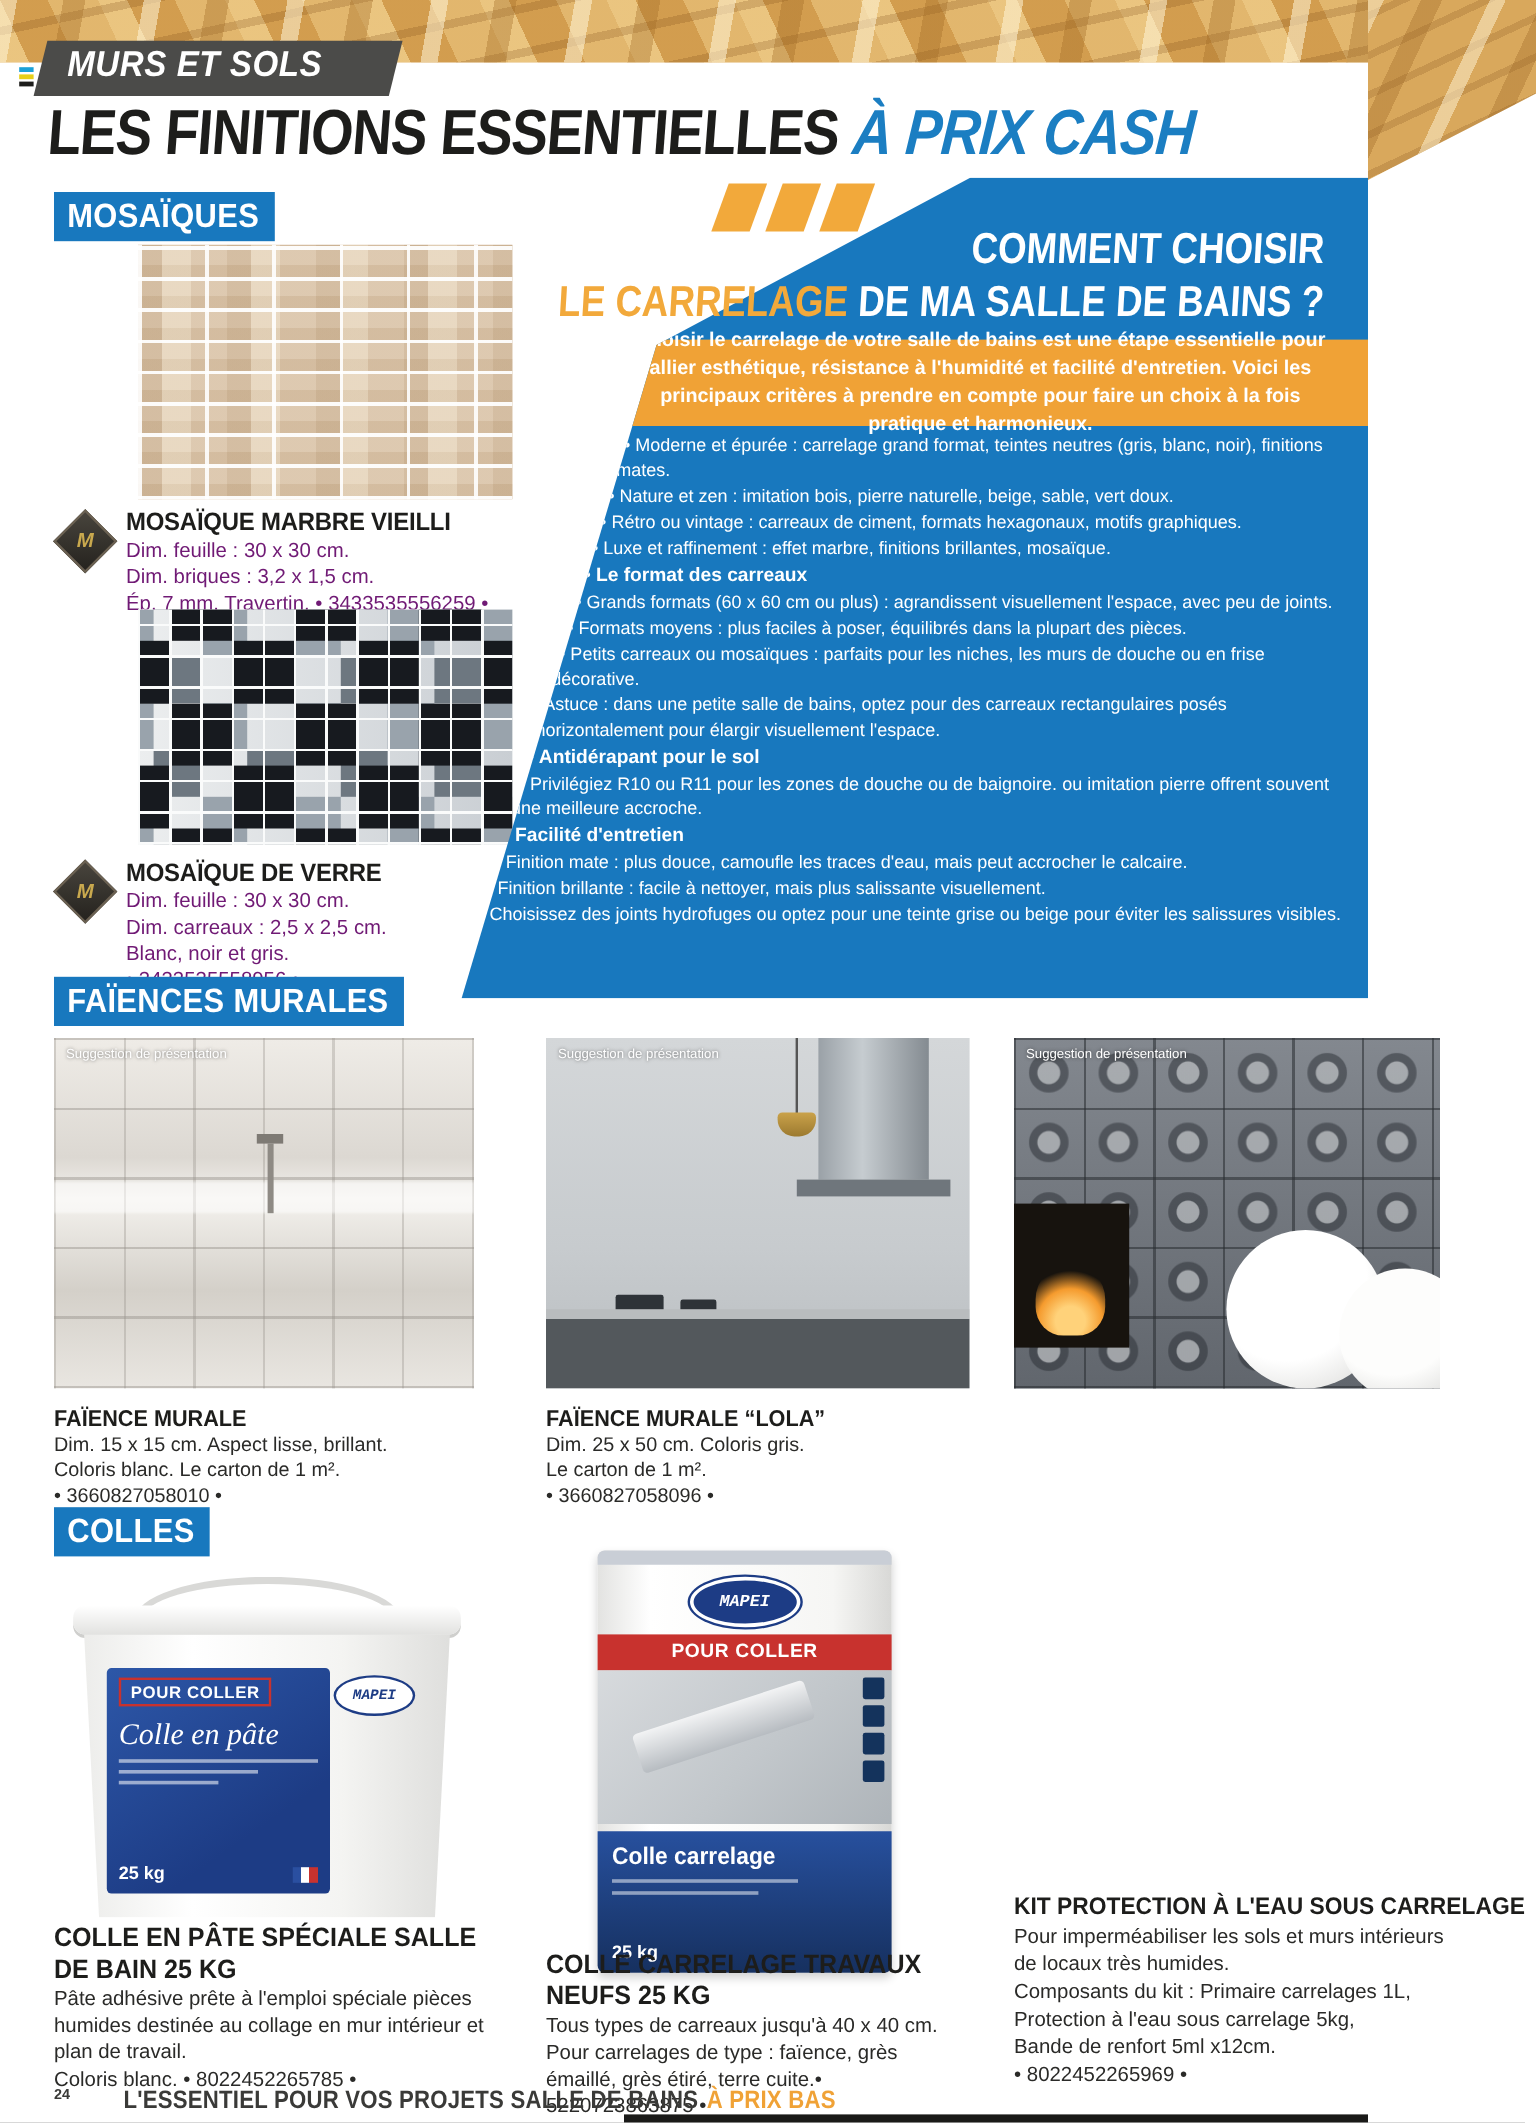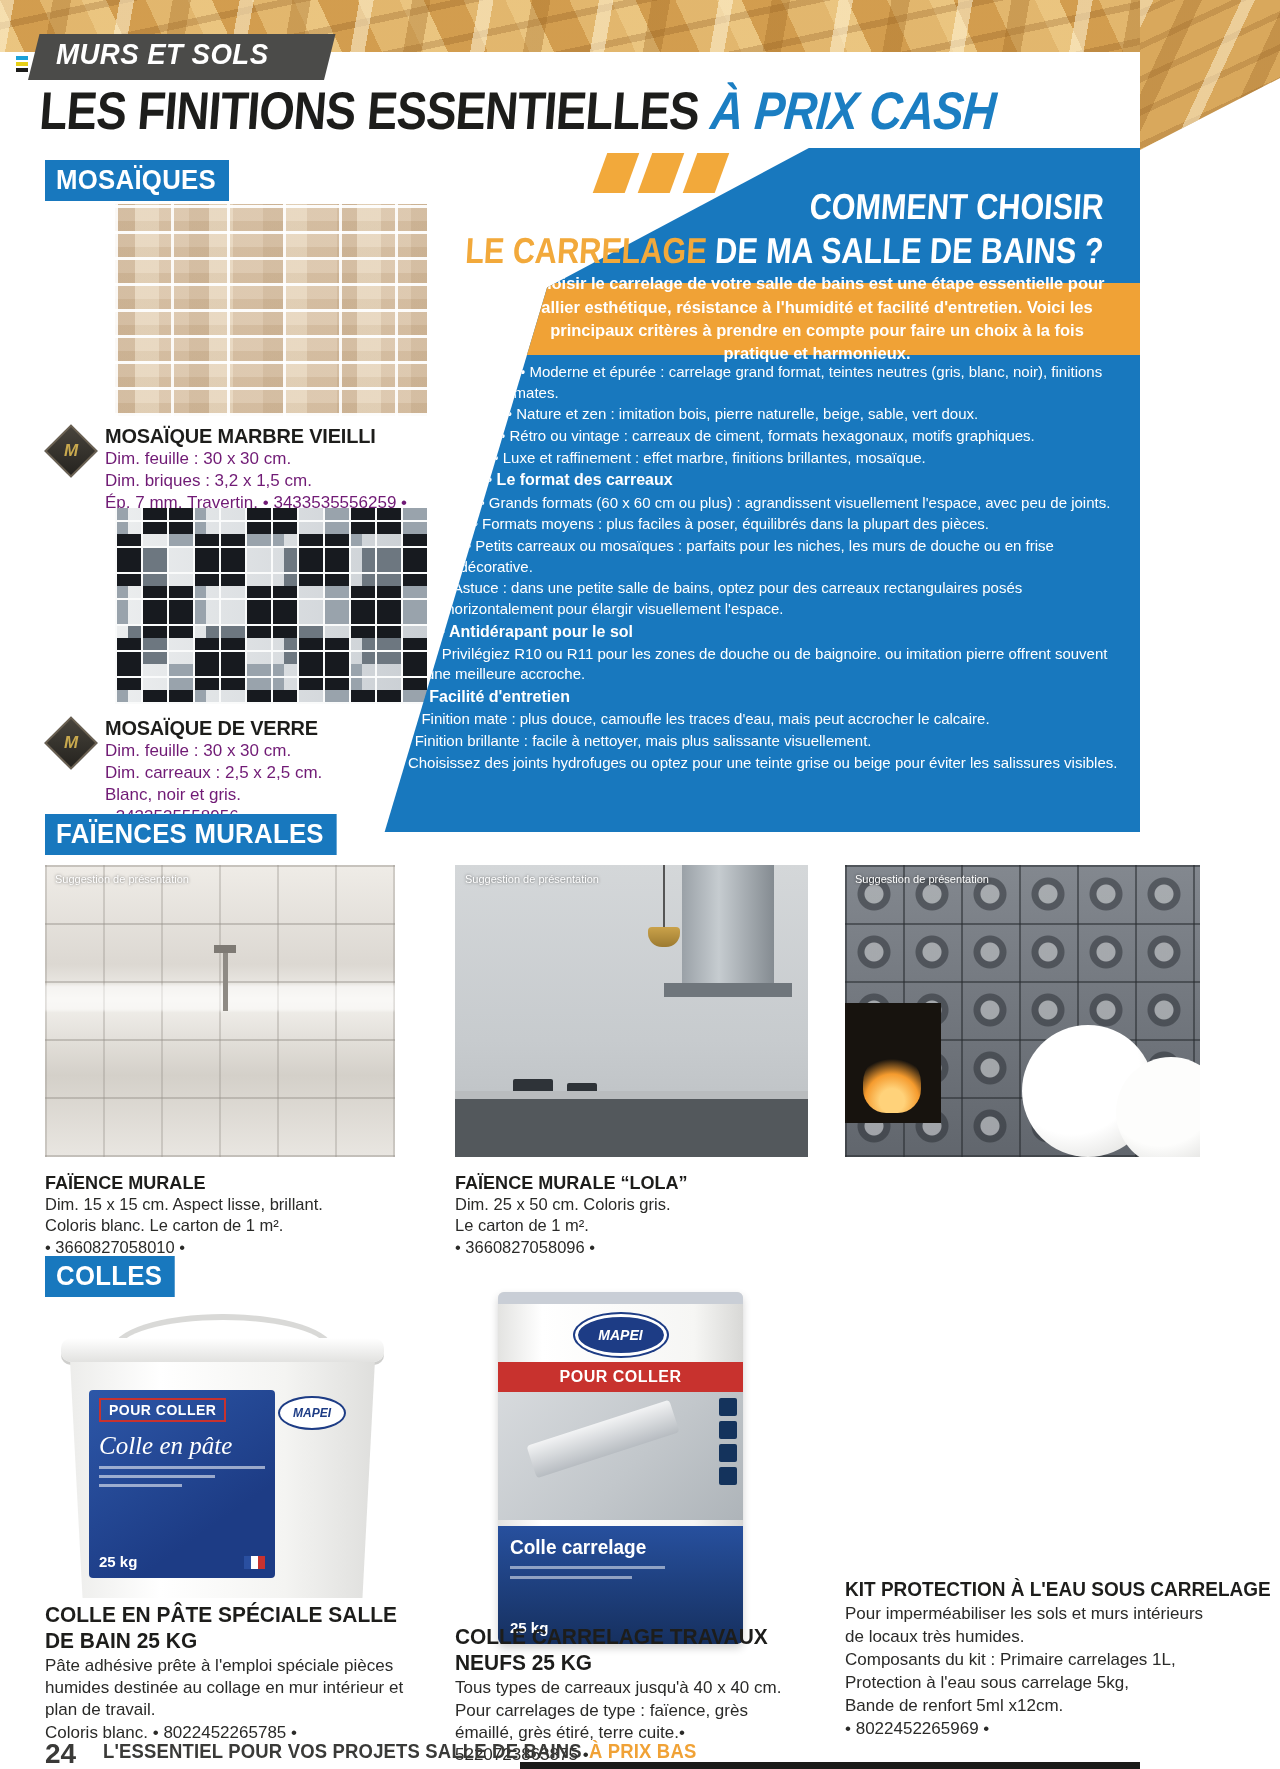--- a/index.html
+++ b/index.html
@@ -153,21 +153,21 @@
     background:linear-gradient(145deg,#2d57a8 0%,#1d3c85 70%);border-radius:4px;padding:8px 10px;box-sizing:border-box;}
   .b1 .band{display:inline-block;border:2px solid #c8322e;color:#fff;font-weight:900;font-size:14px;
     padding:2px 8px;letter-spacing:.5px;}
   .b1 .ctitle{font-family:"Liberation Serif","DejaVu Serif",serif;font-style:italic;color:#fff;
     font-size:25px;margin-top:10px;}
   .b1 .mini-lines i{display:block;height:3px;background:rgba(255,255,255,.55);margin:6px 0 0 0;}
   .b1 .weight{position:absolute;left:10px;bottom:8px;color:#fff;font-weight:900;font-size:15px;}
   .b1 .flag{position:absolute;right:10px;bottom:9px;width:21px;height:13px;
     background:linear-gradient(90deg,#2a4fa0 0 33%,#fff 33% 66%,#c8322e 66%);}
   .brand-oval{position:absolute;border:2px solid #1d3c85;border-radius:50%;background:#fff;
-    color:#1d3c85;font-weight:900;font-style:italic;display:flex;align-items:center;justify-content:center;}
+    color:#1d3c85;font-weight:900;font-style:italic;display:flex;align-items:center;justify-content:center;font-family:Liberation Mono, monospace;}
   .b1 .brand-oval{right:44px;top:78px;width:64px;height:30px;font-size:12px;}
 
   .bag{left:498px;top:1292px;width:245px;height:352px;background:linear-gradient(90deg,#e3e3e1 0,#ffffff 18%,#f6f6f4 80%,#d8d8d6 100%);
     border-radius:6px;box-shadow:0 4px 8px rgba(0,0,0,.18);}
   .bag .crimp{position:absolute;left:0;top:0;width:100%;height:12px;background:#c9ced6;border-radius:6px 6px 0 0;}
   .bag .brand-oval{position:absolute;left:50%;transform:translateX(-50%);top:22px;width:86px;height:36px;
     background:#1d3c85;color:#fff;border:3px solid #fff;box-shadow:0 0 0 2px #1d3c85;font-size:14px;}
   .bag .band{position:absolute;left:0;top:70px;width:100%;height:30px;background:#c8322e;color:#fff;
     font-weight:900;font-size:16px;display:flex;align-items:center;justify-content:center;letter-spacing:.5px;}
   .bag .imgarea{position:absolute;left:0;top:100px;width:100%;height:128px;
@@ -199,21 +199,21 @@
 
   
   .ctext .name{font-size:22px;font-weight:900;line-height:1.18;transform:scaleX(.95);transform-origin:left top;}
   .ctext .line{font-size:17px;line-height:1.3;color:#2a2a28;margin-top:1px;}
   .ct1{left:45px;top:1602px;width:380px;}
   .ct2{left:455px;top:1624px;width:345px;}
   .ct3{left:845px;top:1578px;width:400px;}
   .ct3 .name{white-space:nowrap;font-size:20px;}
 
   
-  .pagenum{left:45px;top:1738px;font-size:28px;font-weight:900;color:#3a3a38;}
+  .pagenum{left:45px;top:1738px;font-size:12px;font-weight:900;color:#3a3a38;}
   .footer-line{left:103px;top:1739px;font-size:21px;font-weight:900;color:#3a3a38;white-space:nowrap;
     transform:scaleX(.88);transform-origin:left top;letter-spacing:.2px;}
   .footer-line .accent{color:#f0a236;margin-left:8px;}
   .bottom-bar{left:520px;top:1762px;width:620px;height:7px;background:#1a1a18;}
 </style>
 </head>
 <body>
 
 <div class="page">
 

